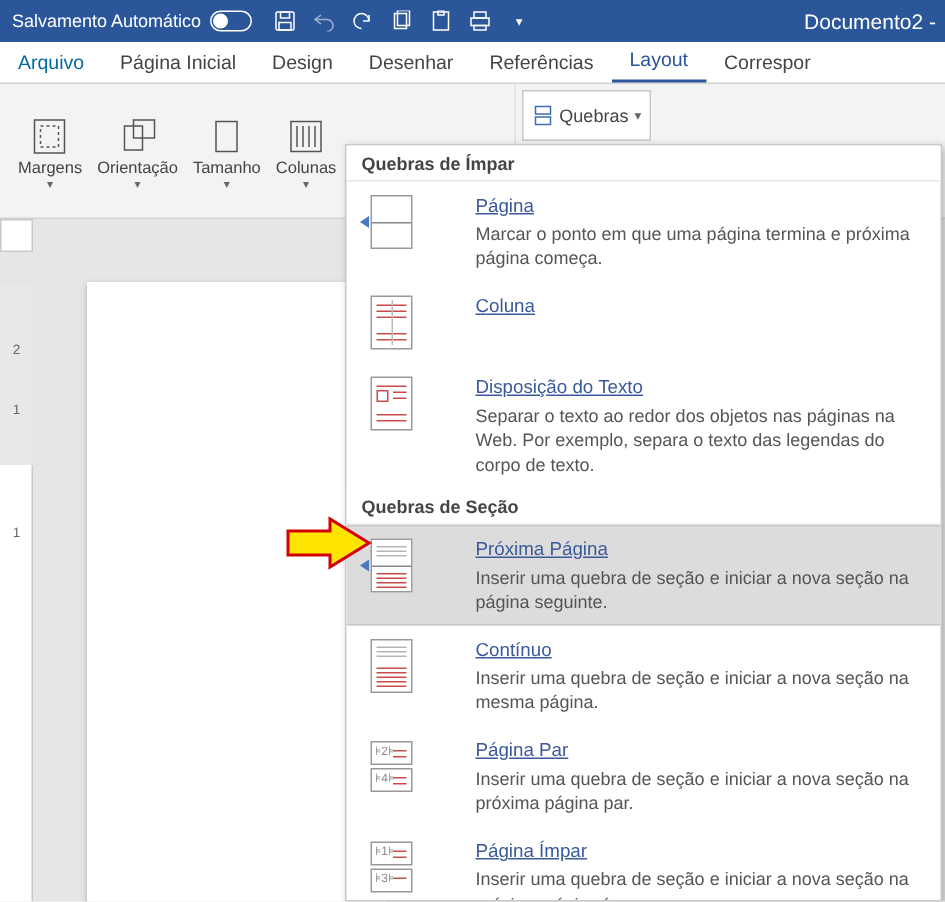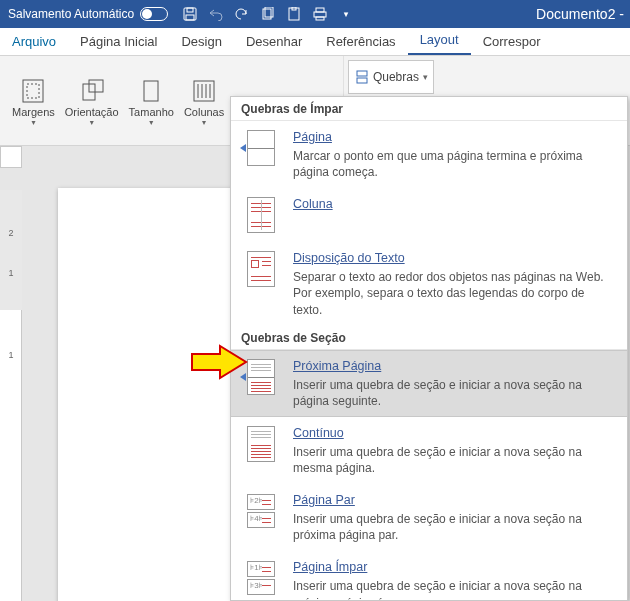--- a/index.html
+++ b/index.html
@@ -48,21 +48,21 @@
   
   .page-area { position: absolute; left: 22px; top: 168px; right: 0; bottom: 0; background: #e6e6e6; }
   .paper { position: absolute; left: 36px; top: 20px; width: 200px; height: 600px; background: #fff; box-shadow: 0 1px 4px rgba(0,0,0,0.25); }
 
   
   .menu { position: absolute; left: 230px; top: 96px; width: 398px; bottom: 0; background: #fff; border: 1px solid #c8c8c8; box-shadow: 2px 2px 6px rgba(0,0,0,0.25); z-index: 50; overflow: hidden; }
   .menu-header { font-size: 12px; font-weight: 600; color: #444; padding: 5px 10px 4px 10px; border-bottom: 1px solid #e6e6e6; background: #fff; }
   .menu-item { display: flex; gap: 12px; padding: 8px 10px 8px 10px; cursor: default; }
   .menu-item.hover { background: #dcdcdc; border-top: 1px solid #c8c8c8; border-bottom: 1px solid #c8c8c8; padding-top: 7px; padding-bottom: 7px; }
   .mi-icon { width: 40px; height: 38px; flex: 0 0 40px; display: flex; align-items: center; justify-content: center; position: relative; }
-  .mi-text { flex: 1; font-size: 12px; color: #555; line-height: 1.35; }
+  .mi-text { flex: 1; font-size: 12px; color: #555; line-height: 1.35; margin-left: 24px; }
   .mi-title { color: #3a5a99; text-decoration: underline; font-size: 12.5px; margin-bottom: 2px; display: block; }
 
   
   .pgico { width: 28px; height: 36px; border: 1px solid #999; background: #fff; position: relative; }
   .pgico .line { position: absolute; left: 3px; right: 3px; height: 1px; background: #b5b5b5; }
   .pgico .rline { background: #c94b4b; }
   .pgico .split { position: absolute; left: 0; right: 0; top: 50%; height: 1px; background: #888; }
   .pgico .leftarrow { position: absolute; left: -8px; top: 50%; width: 0; height: 0; border-top: 4px solid transparent; border-bottom: 4px solid transparent; border-right: 6px solid #4a78c2; transform: translateY(-50%); }
   .stacked { display:flex; flex-direction:column; gap:2px; }
   .smallpg { width:28px; height:16px; border:1px solid #999; background:#fff; position:relative; font-size:8px; color:#888; display:flex; align-items:center; padding-left:2px; }

